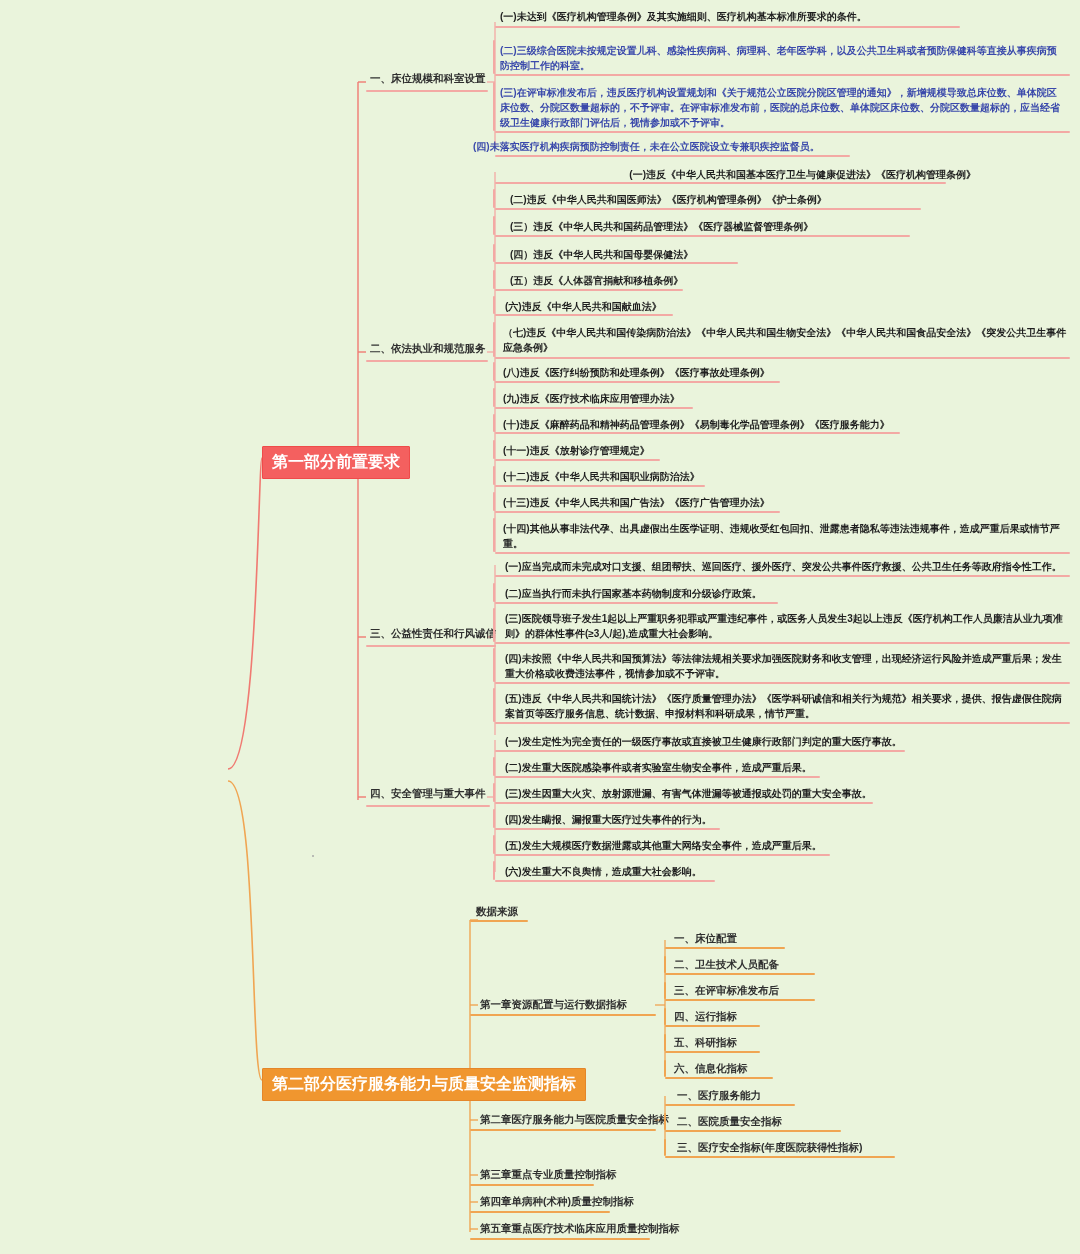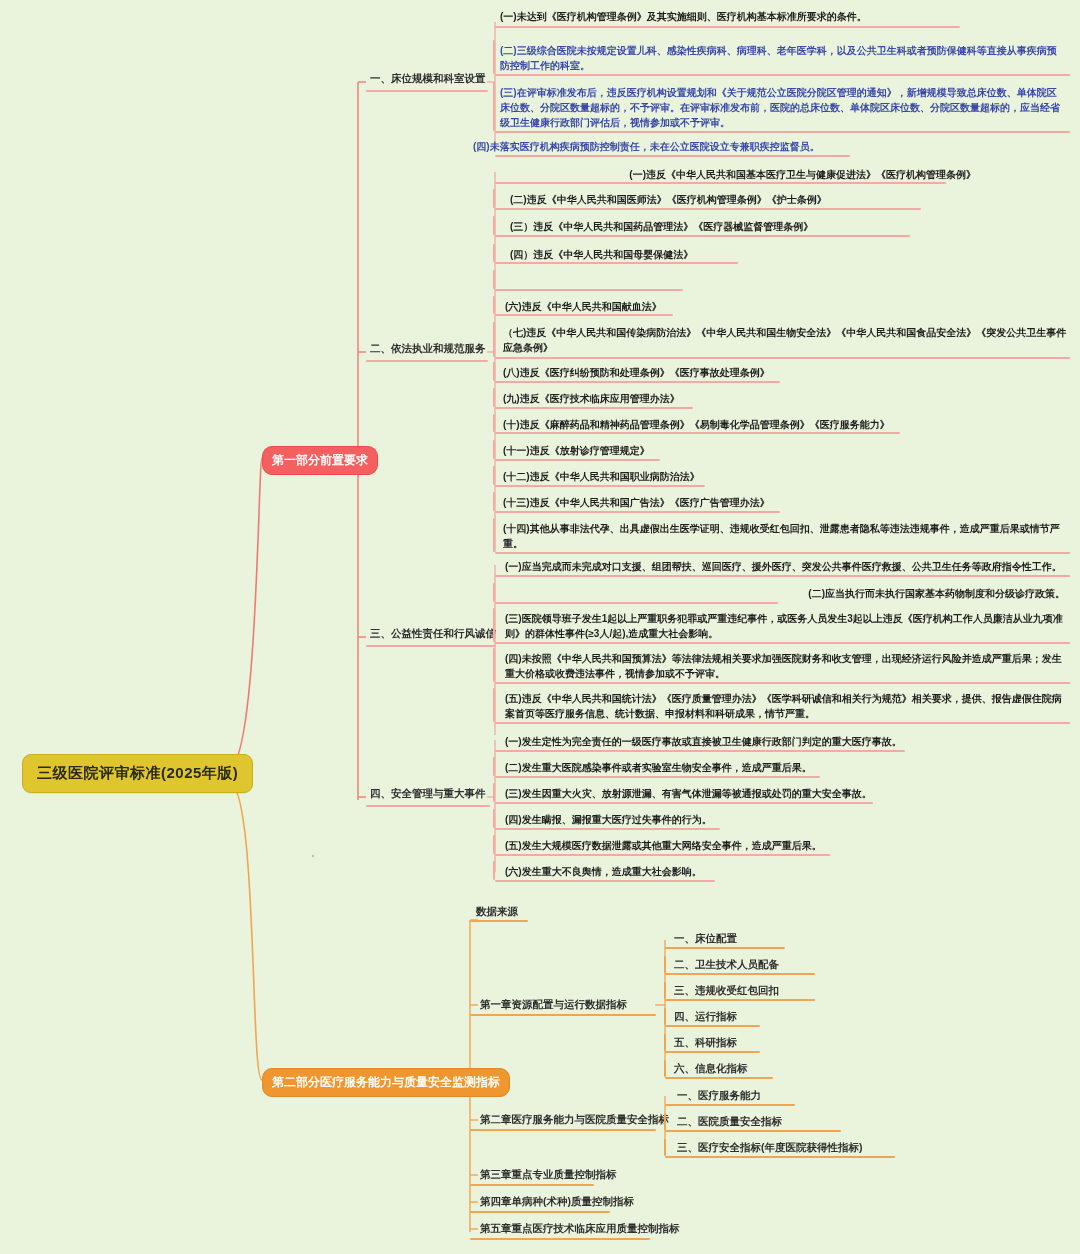--- a/index.html
+++ b/index.html
@@ -25,24 +25,24 @@
     font-weight:bold;
     font-size:15px;
     letter-spacing:.5px;
     padding:9px 14px;
     white-space:nowrap;
     box-shadow:0 1px 0 rgba(0,0,0,.06);
   }
 
   
   .part{
-    border-radius:10px;
+    border-radius:1px;
     color:#fff;
     font-weight:bold;
-    font-size:12px;
+    font-size:16px;
     padding:5px 9px;
     white-space:nowrap;
   }
   .part.red{background:#f4605f;border:1px solid #ef4b4a;}
   .part.orange{background:#f0962f;border:1px solid #e4862a;}
 
   
   .sect{
     font-size:10.5px;
     font-weight:bold;
@@ -111,21 +111,20 @@
     <path d="M470 1202 L478 1202" fill="none" stroke="#f0a552" stroke-width="1.4"></path>
     <path d="M470 1229 L478 1229" fill="none" stroke="#f0a552" stroke-width="1.4"></path>
 
     <path d="M655 1005 L665 1005" fill="none" stroke="#f0a552" stroke-width="1.3"></path>
     <path d="M665 940 L665 1072" fill="none" stroke="#f0a552" stroke-width="1.3"></path>
 
     <path d="M655 1120 L665 1120" fill="none" stroke="#f0a552" stroke-width="1.3"></path>
     <path d="M665 1096 L665 1152" fill="none" stroke="#f0a552" stroke-width="1.3"></path>
   </svg>
 
-  <div class="node root" style="left:22px;top:754px;">三级医院评审标准(2025年版)</div>
 
   <div class="node part red" style="left:262px;top:446px;">第一部分前置要求</div>
 
   <div class="node sect" style="left:366px;top:70px;">一、床位规模和科室设置</div>
   <div class="uline pink" style="left:366px;top:90px;width:122px;"></div>
 
   <div class="node sect" style="left:366px;top:340px;">二、依法执业和规范服务</div>
   <div class="uline pink" style="left:366px;top:360px;width:122px;"></div>
 
   <div class="node sect" style="left:366px;top:625px;">三、公益性责任和行风诚信</div>
@@ -156,20 +155,21 @@
   <div class="cap pink" style="left:493px;top:189px;height:19px;"></div>
 
   <div class="node leaf bold" style="left:505px;top:216px;width:460px;">(三）违反《中华人民共和国药品管理法》《医疗器械监督管理条例》</div>
   <div class="uline pink" style="left:495px;top:235px;width:415px;"></div>
   <div class="cap pink" style="left:493px;top:216px;height:19px;"></div>
 
   <div class="node leaf bold" style="left:505px;top:244px;width:430px;">(四）违反《中华人民共和国母婴保健法》</div>
   <div class="uline pink" style="left:495px;top:262px;width:243px;"></div>
   <div class="cap pink" style="left:493px;top:244px;height:18px;"></div>
 
+  <div class="node leaf bold" style="left:505px;top:270px;width:430px;">(五）违反《人体器官捐献和移植条例》</div>
   <div class="uline pink" style="left:495px;top:289px;width:188px;"></div>
   <div class="cap pink" style="left:493px;top:270px;height:19px;"></div>
 
   <div class="node leaf bold" style="left:500px;top:296px;width:430px;">(六)违反《中华人民共和国献血法》</div>
   <div class="uline pink" style="left:495px;top:314px;width:178px;"></div>
   <div class="cap pink" style="left:493px;top:296px;height:18px;"></div>
 
   <div class="node leaf bold" style="left:498px;top:322px;width:575px;">（七)违反《中华人民共和国传染病防治法》《中华人民共和国生物安全法》《中华人民共和国食品安全法》《突发公共卫生事件应急条例》</div>
   <div class="uline pink" style="left:495px;top:357px;width:575px;"></div>
   <div class="cap pink" style="left:493px;top:322px;height:35px;"></div>
@@ -198,21 +198,21 @@
   <div class="uline pink" style="left:495px;top:511px;width:285px;"></div>
   <div class="cap pink" style="left:493px;top:492px;height:19px;"></div>
 
   <div class="node leaf bold" style="left:498px;top:518px;width:575px;">(十四)其他从事非法代孕、出具虚假出生医学证明、违规收受红包回扣、泄露患者隐私等违法违规事件，造成严重后果或情节严重。</div>
   <div class="uline pink" style="left:495px;top:552px;width:575px;"></div>
   <div class="cap pink" style="left:493px;top:518px;height:34px;"></div>
 
   <div class="node leaf bold" style="left:500px;top:556px;width:570px;">(一)应当完成而未完成对口支援、组团帮扶、巡回医疗、援外医疗、突发公共事件医疗救援、公共卫生任务等政府指令性工作。</div>
   <div class="uline pink" style="left:495px;top:575px;width:575px;"></div>
 
-  <div class="node leaf bold" style="left:500px;top:583px;width:570px;text-align:right;">(二)应当执行而未执行国家基本药物制度和分级诊疗政策。</div>
+  <div class="node leaf bold" style="left:500px;top:583px;width:570px;">(二)应当执行而未执行国家基本药物制度和分级诊疗政策。</div>
   <div class="uline pink" style="left:495px;top:602px;width:283px;"></div>
   <div class="cap pink" style="left:493px;top:583px;height:19px;"></div>
 
   <div class="node leaf bold" style="left:500px;top:608px;width:575px;">(三)医院领导班子发生1起以上严重职务犯罪或严重违纪事件，或医务人员发生3起以上违反《医疗机构工作人员廉洁从业九项准则》的群体性事件(≥3人/起),造成重大社会影响。</div>
   <div class="uline pink" style="left:495px;top:642px;width:575px;"></div>
   <div class="cap pink" style="left:493px;top:608px;height:34px;"></div>
 
   <div class="node leaf bold" style="left:500px;top:648px;width:575px;">(四)未按照《中华人民共和国预算法》等法律法规相关要求加强医院财务和收支管理，出现经济运行风险并造成严重后果；发生重大价格或收费违法事件，视情参加或不予评审。</div>
   <div class="uline pink" style="left:495px;top:682px;width:575px;"></div>
   <div class="cap pink" style="left:493px;top:648px;height:34px;"></div>
@@ -252,21 +252,21 @@
   <div class="node sect" style="left:476px;top:996px;">第一章资源配置与运行数据指标</div>
   <div class="uline orange" style="left:470px;top:1014px;width:186px;"></div>
 
   <div class="node sect" style="left:670px;top:930px;">一、床位配置</div>
   <div class="uline orange" style="left:665px;top:947px;width:120px;"></div>
 
   <div class="node sect" style="left:670px;top:956px;">二、卫生技术人员配备</div>
   <div class="uline orange" style="left:665px;top:973px;width:150px;"></div>
   <div class="cap orange" style="left:664px;top:956px;height:17px;"></div>
 
-  <div class="node sect" style="left:670px;top:982px;">三、违规收受红包回扣</div>
+  <div class="node sect" style="left:670px;top:982px;">三、在评审标准发布后</div>
   <div class="uline orange" style="left:665px;top:999px;width:150px;"></div>
   <div class="cap orange" style="left:664px;top:982px;height:17px;"></div>
 
   <div class="node sect" style="left:670px;top:1008px;">四、运行指标</div>
   <div class="uline orange" style="left:665px;top:1025px;width:95px;"></div>
   <div class="cap orange" style="left:664px;top:1008px;height:17px;"></div>
 
   <div class="node sect" style="left:670px;top:1034px;">五、科研指标</div>
   <div class="uline orange" style="left:665px;top:1051px;width:95px;"></div>
   <div class="cap orange" style="left:664px;top:1034px;height:17px;"></div>

